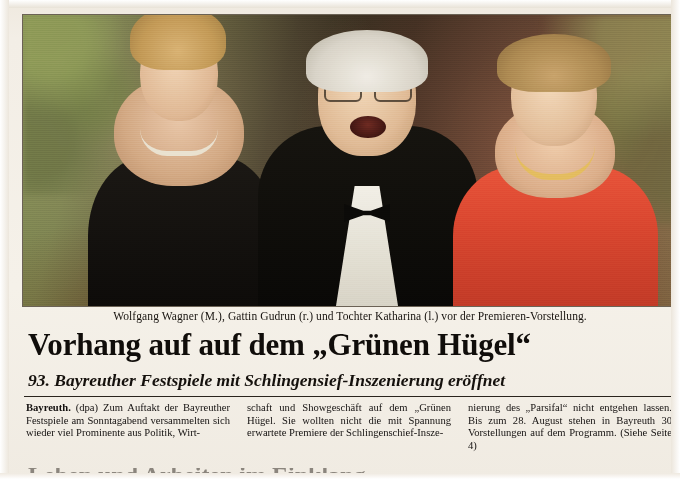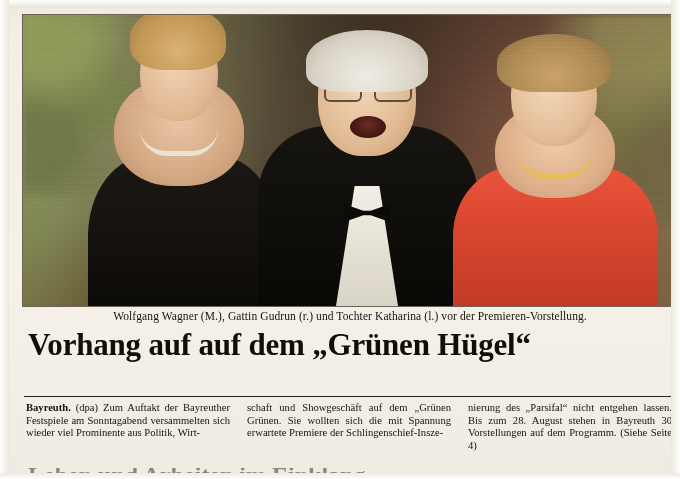--- a/index.html
+++ b/index.html
@@ -326,29 +326,30 @@
           <div class="hair"></div>
         </div>
 
         <div class="photo-grain"></div>
       </div>
     </div>
 
     <div class="caption">Wolfgang Wagner (M.), Gattin Gudrun (r.) und Tochter Katharina (l.) vor der Premieren-Vorstellung.</div>
 
     <div class="headline">Vorhang auf auf dem „Grünen Hügel“</div>
+    <div class="subhead">93. Bayreuther Festspiele mit Schlingensief-Inszenierung eröffnet</div>
     <div class="rule"></div>
 
     <div class="columns">
       <div class="col">
         <b class="dateline">Bayreuth.</b>
         <span>(dpa) Zum Auftakt der Bayreuther Festspiele am Sonntagabend versammelten sich wieder viel Prominente aus Politik, Wirt-</span>
       </div>
       <div class="col">
-        <span>schaft und Showgeschäft auf dem „Grünen Grünen. Sie wollten sich die mit Spannung erwartete Premiere der Schlingenschief-Insze-</span>
+        <span>schaft und Showgeschäft auf dem „Grünen Hügel. Sie wollten nicht die mit Spannung erwartete Premiere der Schlingenschief-Insze-</span>
       </div>
       <div class="col">
         <span>nierung des „Parsifal“ nicht entgehen lassen. Bis zum 28. August stehen in Bayreuth 30 Vorstellungen auf dem Programm.</span>
         <span class="ref">(Siehe Seite 4)</span>
       </div>
     </div>
 
     <div class="bleed">
       <span>Leben und Arbeiten im Einklang</span>
     </div>

